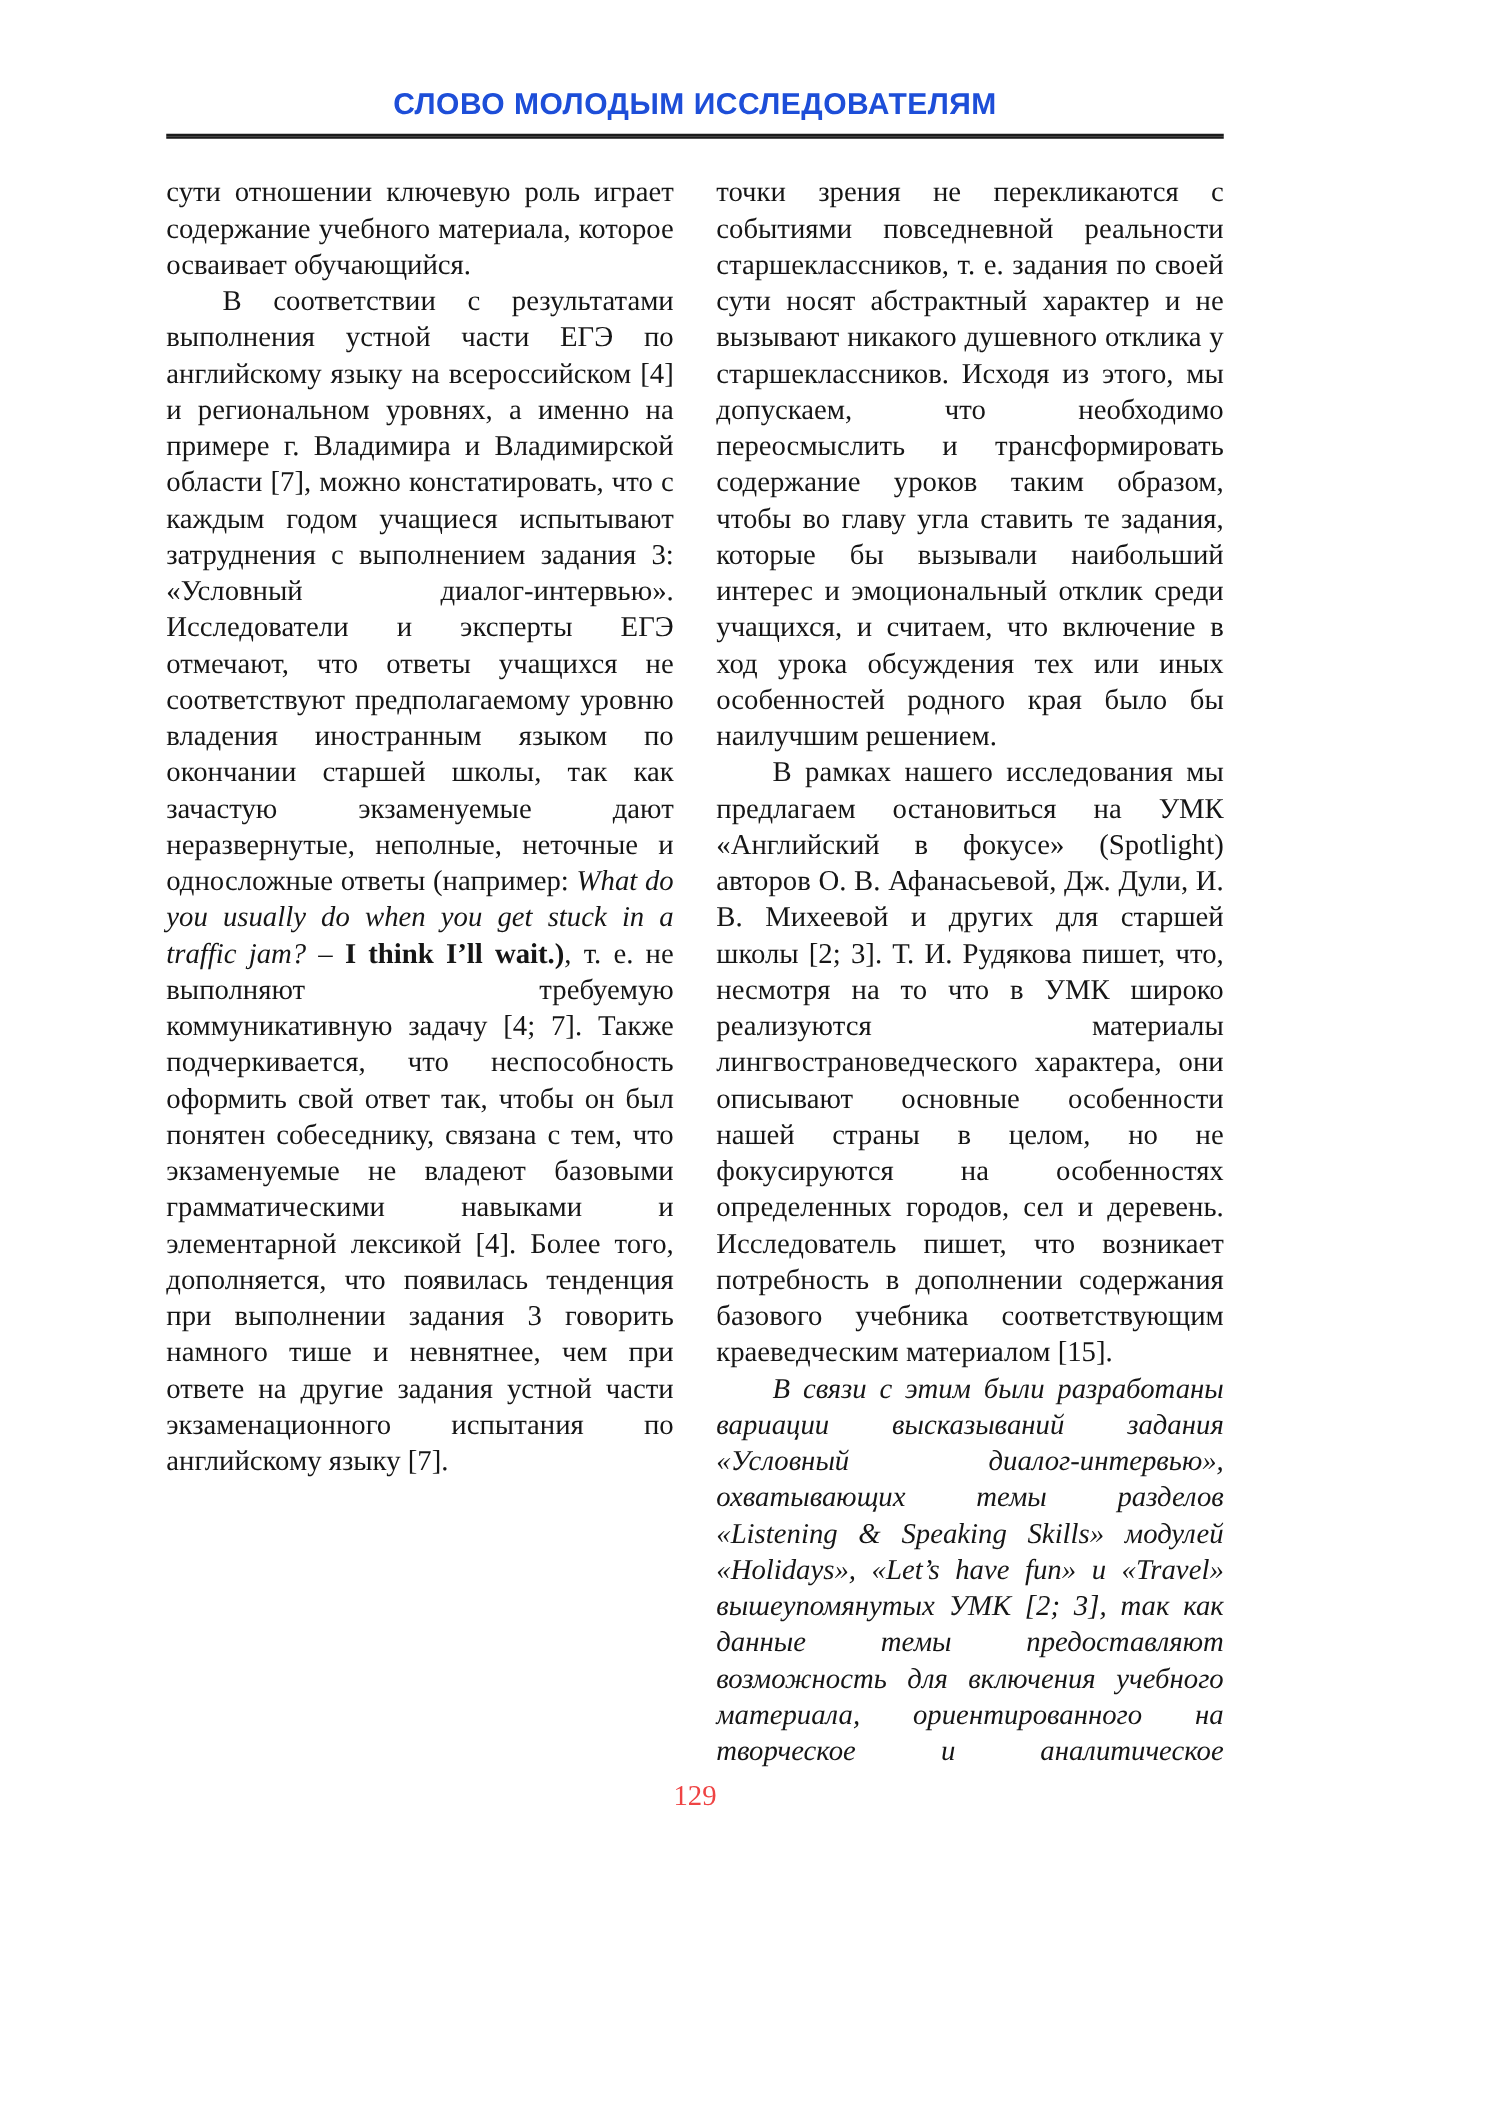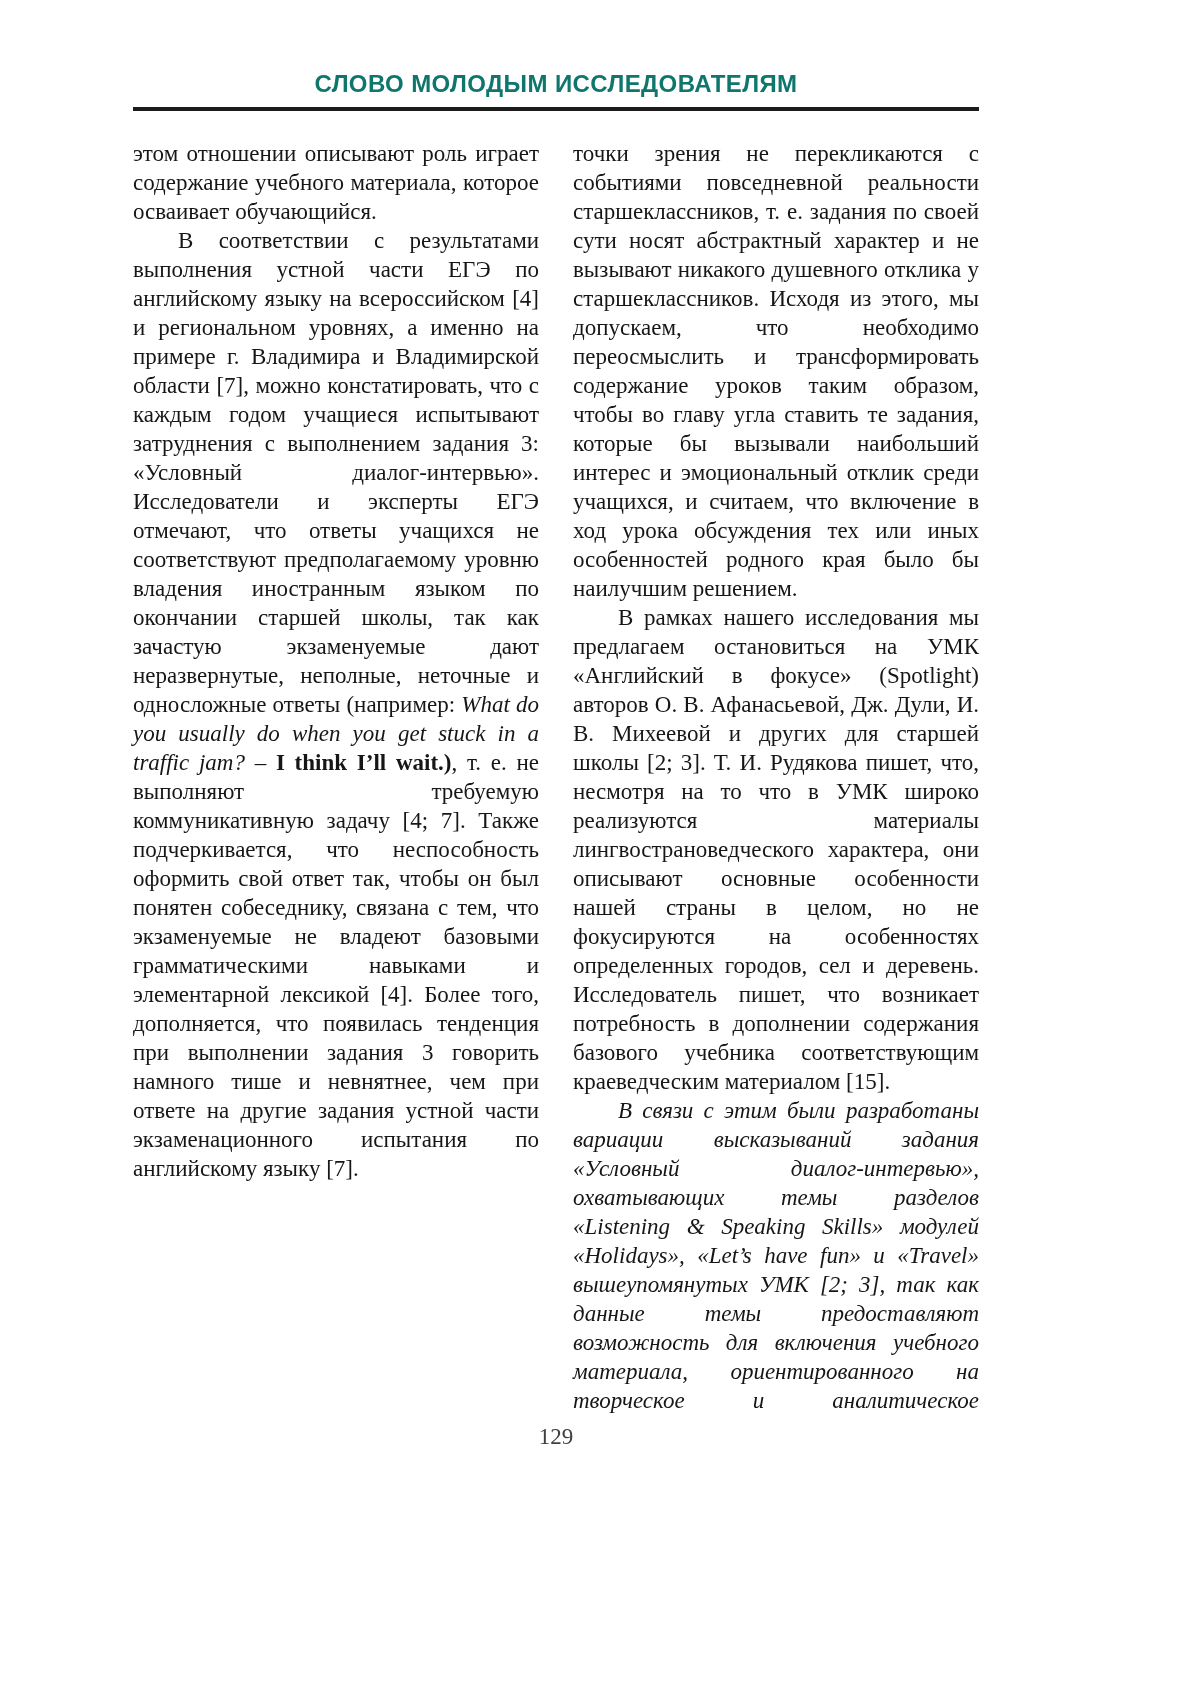--- a/index.html
+++ b/index.html
@@ -24,21 +24,21 @@
     top: 70px;
     width: 846px;
   }
   .header {
     text-align: center;
     font-family: "Liberation Sans", sans-serif;
     font-weight: bold;
     font-size: 24px;
     line-height: 28px;
     letter-spacing: 0.4px;
-    color: #0f766e;
+    color: #1d4ed8;
     margin-bottom: 9px;
   }
   .rule {
     height: 3px;
     border-top: 2px solid #1b1b1b;
     border-bottom: 2px solid #1b1b1b;
   }
   .columns {
     display: flex;
     gap: 34px;
@@ -59,39 +59,39 @@
   .col p.fill-last { text-align-last: justify; font-style: italic; }
   .run-italic { font-style: italic; }
   .run-bold-italic { font-weight: bold; }
   .page-number {
     position: absolute;
     top: 1424px;
     left: 133px;
     width: 846px;
     text-align: center;
     font-size: 23px;
-    color: #404040;
+    color: #ef4444;
   }
 </style>
 </head>
 <body>
 
 <div class="page">
   <div class="content">
 
     <div class="header">
       <span>СЛОВО МОЛОДЫМ ИССЛЕДОВАТЕЛЯМ</span>
     </div>
 
     <div class="rule"></div>
 
     <div class="columns">
 
       <div class="col">
-        <p class="no-indent">этом отношении описывают роль играет содержание учебного материала, которое осваивает обучающийся.</p>
+        <p class="no-indent">сути отношении ключевую роль играет содержание учебного материала, которое осваивает обучающийся.</p>
         <p><span>В соответствии с результатами выполнения устной части ЕГЭ по английскому языку на всероссийском [4] и региональном уровнях, а именно на примере г. Владимира и Владимирской области [7], можно констатировать, что с каждым годом учащиеся испытывают затруднения с выполнением задания 3: «Условный диалог-интервью». Исследователи и эксперты ЕГЭ отмечают, что ответы учащихся не соответствуют предполагаемому уровню владения иностранным языком по окончании старшей школы, так как зачастую экзаменуемые дают неразвернутые, неполные, неточные и односложные ответы (например: </span><span class="run-italic">What do you usually do when you get stuck in a traffic jam? – </span><span class="run-bold-italic">I think I’ll wait.)</span><span>, т. е. не выполняют требуемую коммуникативную задачу [4; 7]. Также подчеркивается, что неспособность оформить свой ответ так, чтобы он был понятен собеседнику, связана с тем, что экзаменуемые не владеют базовыми грамматическими навыками и элементарной лексикой [4]. Более того, дополняется, что появилась тенденция при выполнении задания 3 говорить намного тише и невнятнее, чем при ответе на другие задания устной части экзаменационного испытания по английскому языку [7].</span></p>
       </div>
 
       <div class="col">
         <p class="no-indent">точки зрения не перекликаются с событиями повседневной реальности старшеклассников, т. е. задания по своей сути носят абстрактный характер и не вызывают никакого душевного отклика у старшеклассников. Исходя из этого, мы допускаем, что необходимо переосмыслить и трансформировать содержание уроков таким образом, чтобы во главу угла ставить те задания, которые бы вызывали наибольший интерес и эмоциональный отклик среди учащихся, и считаем, что включение в ход урока обсуждения тех или иных особенностей родного края было бы наилучшим решением.</p>
         <p>В рамках нашего исследования мы предлагаем остановиться на УМК «Английский в фокусе» (Spotlight) авторов О. В. Афанасьевой, Дж. Дули, И. В. Михеевой и других для старшей школы [2; 3]. Т. И. Рудякова пишет, что, несмотря на то что в УМК широко реализуются материалы лингвострановедческого характера, они описывают основные особенности нашей страны в целом, но не фокусируются на особенностях определенных городов, сел и деревень. Исследователь пишет, что возникает потребность в дополнении содержания базового учебника соответствующим краеведческим материалом [15].</p>
         <p class="fill-last">В связи с этим были разработаны вариации высказываний задания «Условный диалог-интервью», охватывающих темы разделов «Listening &amp; Speaking Skills» модулей «Holidays», «Let’s have fun» и «Travel» вышеупомянутых УМК [2; 3], так как данные темы предоставляют возможность для включения учебного материала, ориентированного на творческое и аналитическое</p>
       </div>
 
     </div>

